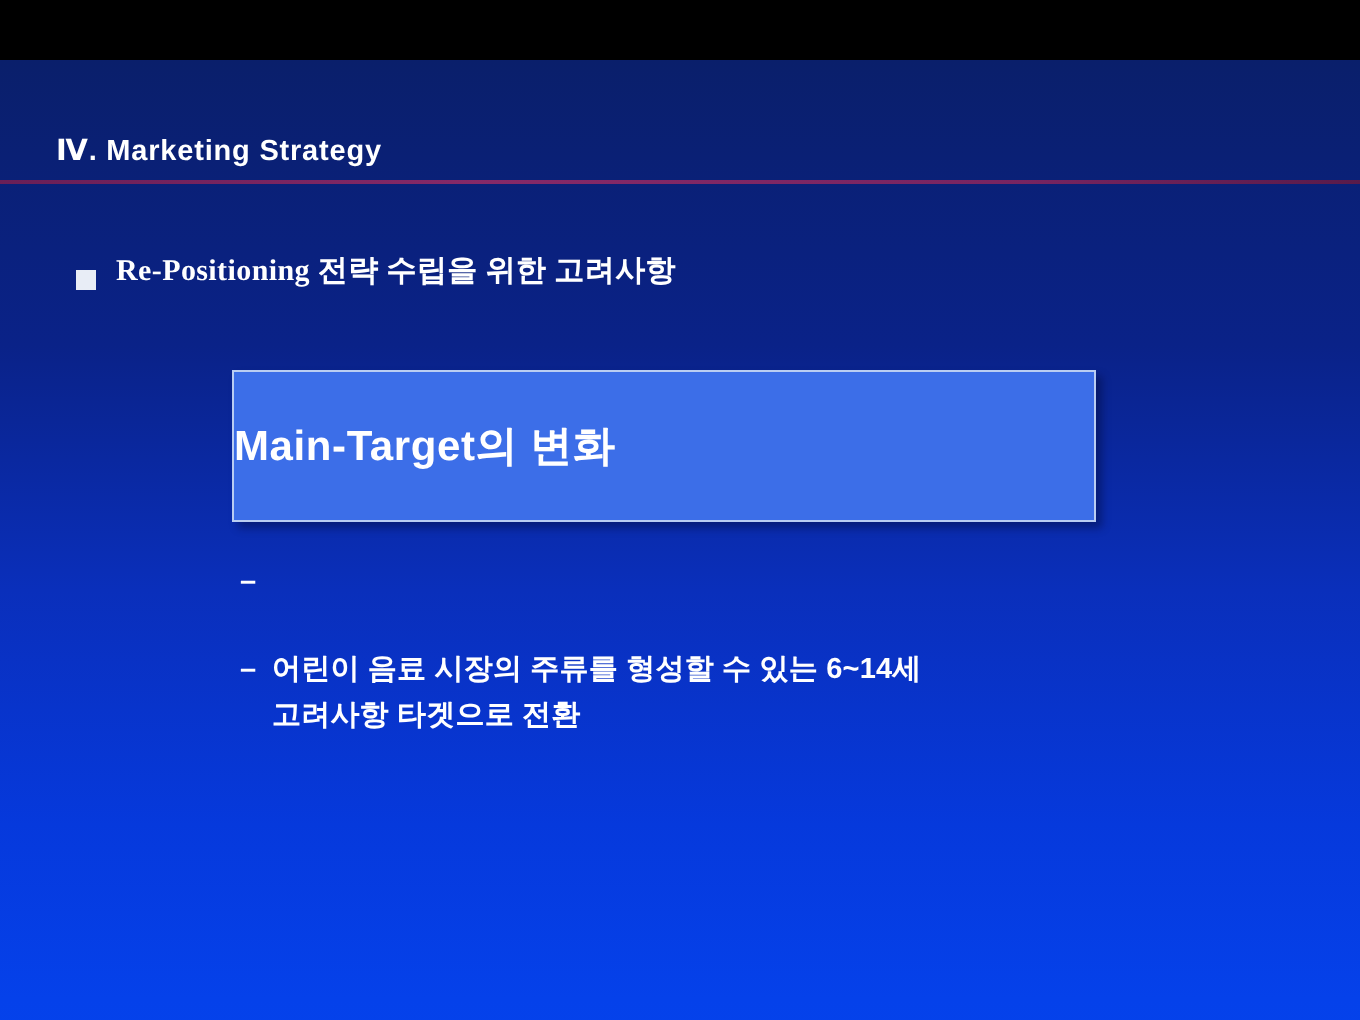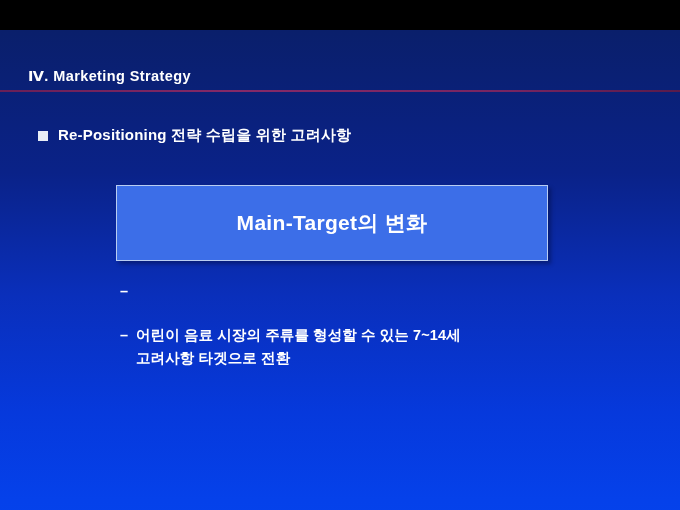--- a/index.html
+++ b/index.html
@@ -45,22 +45,23 @@
     background: linear-gradient(to right, #6e1f55 0%, #8c2a67 35%, #7d2560 75%, #5d1b48 100%);
     opacity: 0.95;
   }
 
   
   .bullet-row {
     position: absolute;
     left: 38px;
     top: 96px;
     display: flex;
-    align-items: center;
+    align-items: flex-end;
     white-space: nowrap;
+    font-family: Liberation Serif, serif;
   }
   .bullet-square {
     width: 10px;
     height: 10px;
     background: #e8edf6;
     margin-right: 10px;
     flex: none;
   }
   .bullet-heading-text {
     font-size: 15px;
@@ -74,21 +75,21 @@
     position: absolute;
     left: 116px;
     top: 155px;
     width: 432px;
     height: 76px;
     box-sizing: border-box;
     background: #3c6ee8;
     border: 1px solid #b9cdf2;
     display: flex;
     align-items: center;
-    justify-content: center;
+    justify-content: flex-start;
     box-shadow: 3px 3px 4px rgba(0, 8, 48, 0.40);
   }
   .title-box-text {
     font-size: 21px;
     font-weight: bold;
     color: #ffffff;
     letter-spacing: 0.3px;
     white-space: nowrap;
   }
 
@@ -161,21 +162,21 @@
 
   <div class="body-list">
 
     <div class="body-item">
       <span class="body-dash">–</span>
     </div>
 
     <div class="body-item">
       <span class="body-dash">–</span>
       <span class="body-lines">
-        <span class="body-line">어린이 음료 시장의 주류를 형성할 수 있는 7~14세</span><br>
+        <span class="body-line">어린이 음료 시장의 주류를 형성할 수 있는 6~14세</span><br>
         <span class="body-line">고려사항 타겟으로 전환</span>
       </span>
     </div>
 
   </div>
 
   <div class="footer-rule-left"></div>
   <div class="footer-rule-right"></div>
 
 </div>

